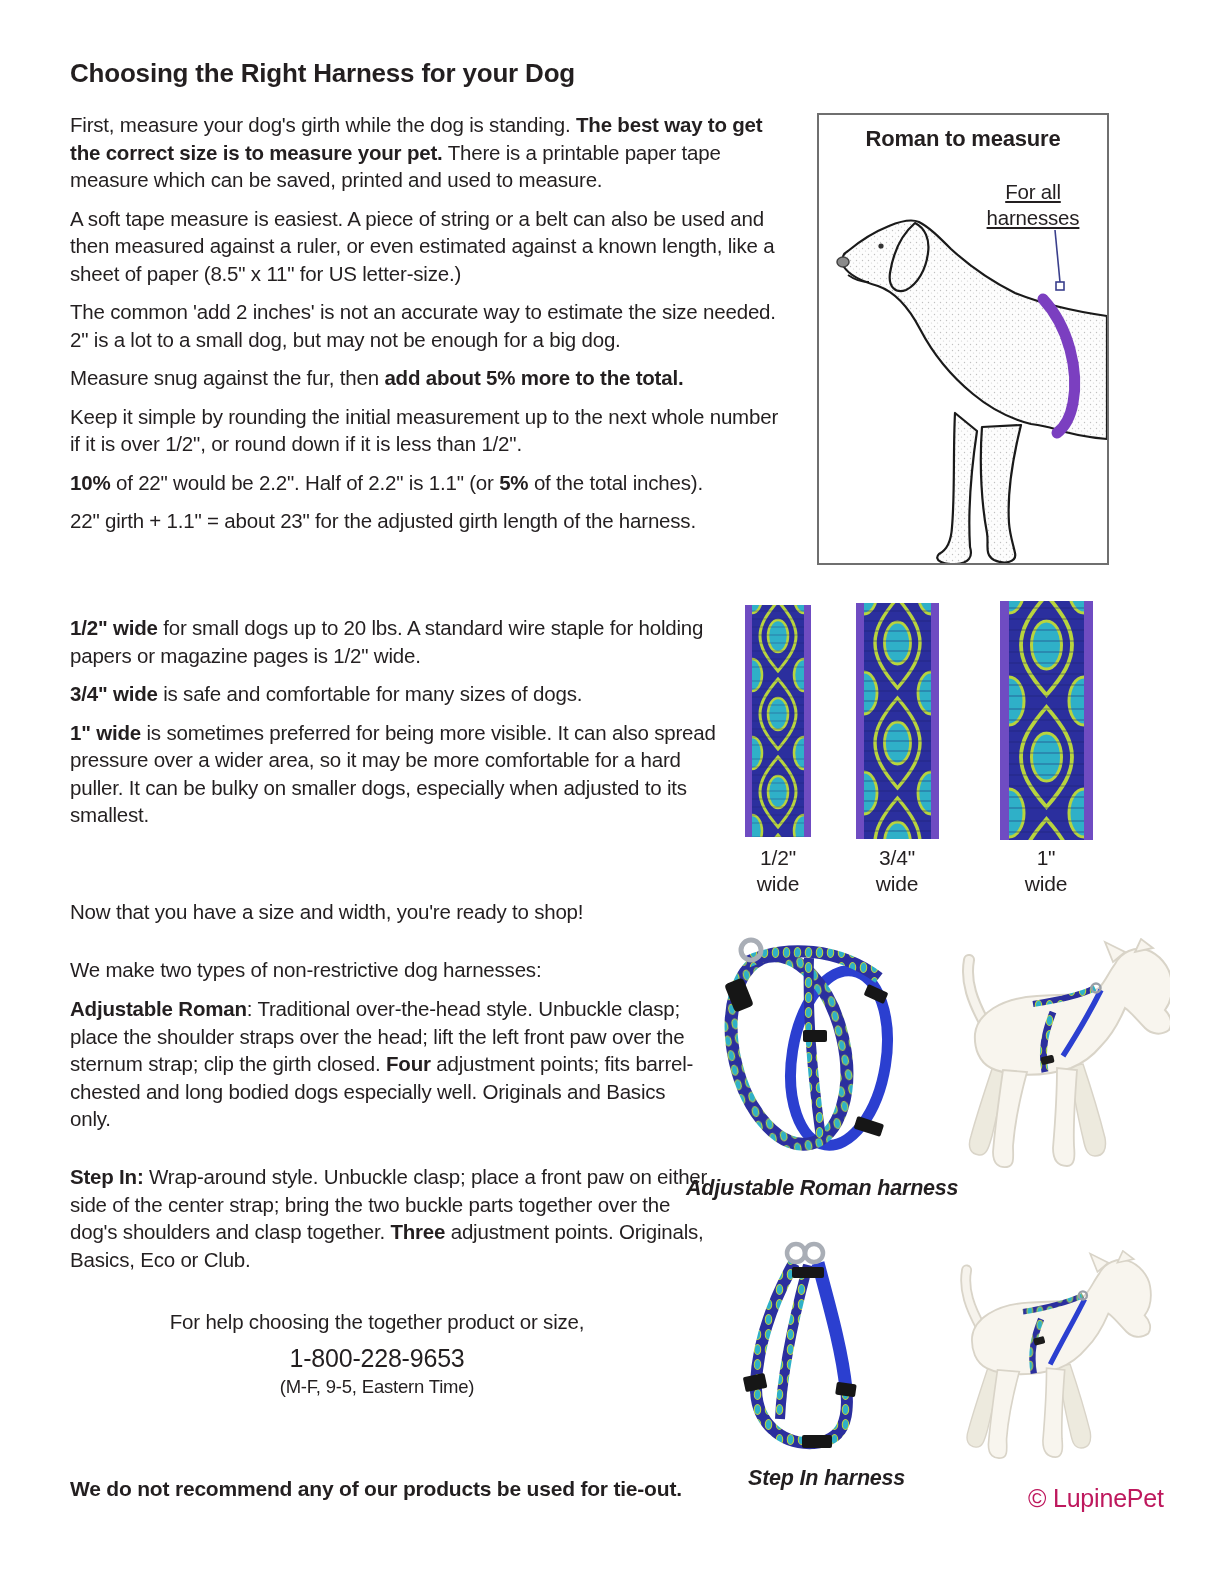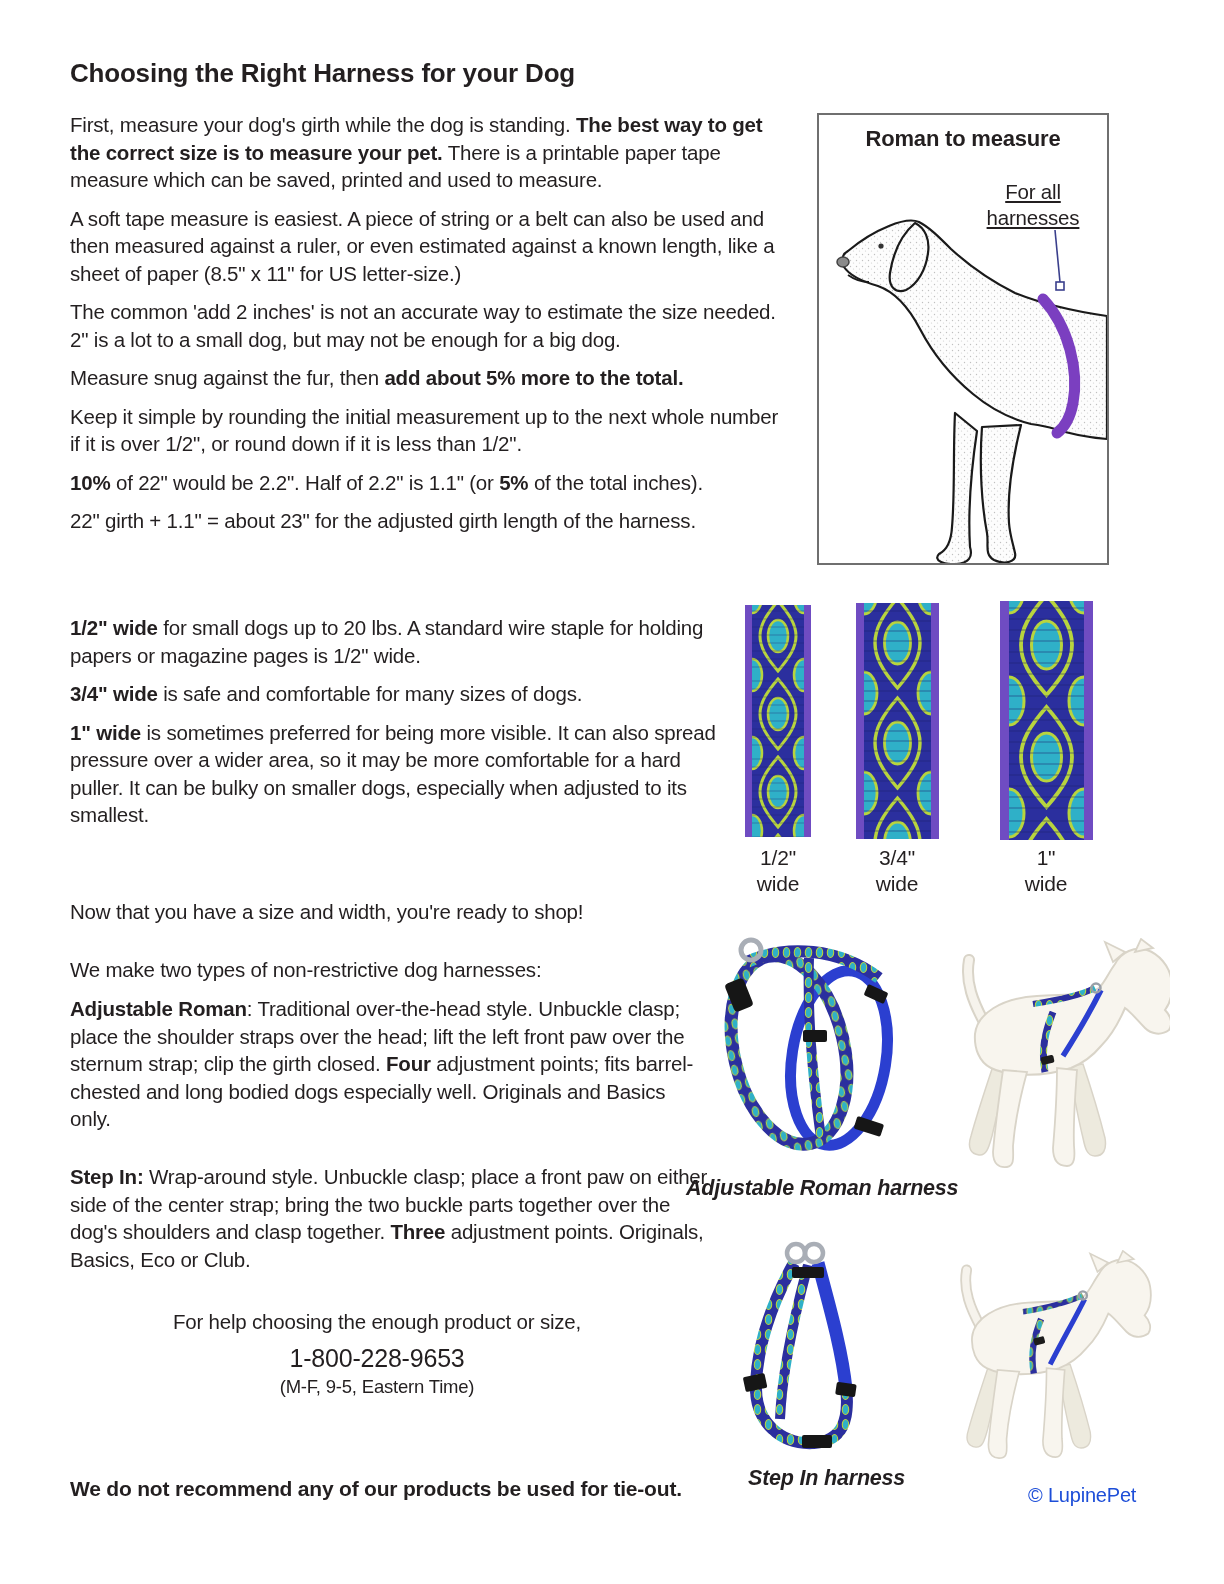--- a/index.html
+++ b/index.html
@@ -19,21 +19,21 @@
   #colB { top:614px; width:648px; }
   #p-ready { position:absolute; left:70px; top:898px; width:648px; }
   #p-types-lead { position:absolute; left:70px; top:956px; width:648px; }
   #p-roman { position:absolute; left:70px; top:995px; width:640px; }
   #p-stepin { position:absolute; left:70px; top:1163px; width:648px; }
   .help { position:absolute; left:70px; top:1306px; width:614px; text-align:center; }
   .help .line { font-size:20.5px; line-height:31px; }
   .help .phone { font-size:25px; font-weight:normal; margin-top:7px; }
   .help .hours { font-size:18.5px; margin-top:3px; }
   .footer-warning { position:absolute; left:70px; top:1477px; font-size:21px; font-weight:bold; }
-  .copyright { position:absolute; left:1028px; top:1484px; font-size:20px; color:#1d4ed8; }
+  .copyright { position:absolute; left:1028px; top:1484px; font-size:25px; color:#be185d; }
 
   .measure-box {
     position:absolute; left:817px; top:113px; width:292px; height:452px;
     border:2px solid #6f6f6f; box-sizing:border-box; background:#ffffff;
   }
   .measure-title {
     position:absolute; left:0; right:0; top:11px; text-align:center;
     font-size:22px; font-weight:bold; z-index:2;
   }
   .measure-note {
@@ -71,21 +71,21 @@
     <p><b>3/4" wide</b><span> is safe and comfortable for many sizes of dogs.</span></p>
     <p><b>1" wide</b><span> is sometimes preferred for being more visible. It can also spread pressure over a wider area, so it may be more comfortable for a hard puller. It can be bulky on smaller dogs, especially when adjusted to its smallest.</span></p>
   </div>
 
   <p id="p-ready" class="p">Now that you have a size and width, you're ready to shop!</p>
   <p id="p-roman" class="p"><b>Adjustable Roman</b><span>: Traditional over-the-head style. Unbuckle clasp; place the shoulder straps over the head; lift the left front paw over the sternum strap; clip the girth closed. </span><b>Four</b><span> adjustment points; fits barrel-chested and long bodied dogs especially well. Originals and Basics only.</span></p>
   <p id="p-types-lead" class="p">We make two types of non-restrictive dog harnesses:</p>
   <p id="p-stepin" class="p"><b>Step In:</b><span> Wrap-around style. Unbuckle clasp; place a front paw on either side of the center strap; bring the two buckle parts together over the dog's shoulders and clasp together. </span><b>Three</b><span> adjustment points. Originals, Basics, Eco or Club.</span></p>
 
   <div class="help">
-    <div class="line">For help choosing the enough product or size,</div>
+    <div class="line">For help choosing the together product or size,</div>
     <div class="phone">1-800-228-9653</div>
     <div class="hours">(M-F, 9-5, Eastern Time)</div>
   </div>
 
   <div class="footer-warning">We do not recommend any of our products be used for tie-out.</div>
   <div class="copyright">© LupinePet</div>
 
   <div class="measure-box">
     <div class="measure-title">Roman to measure</div>
     <div class="measure-note">

